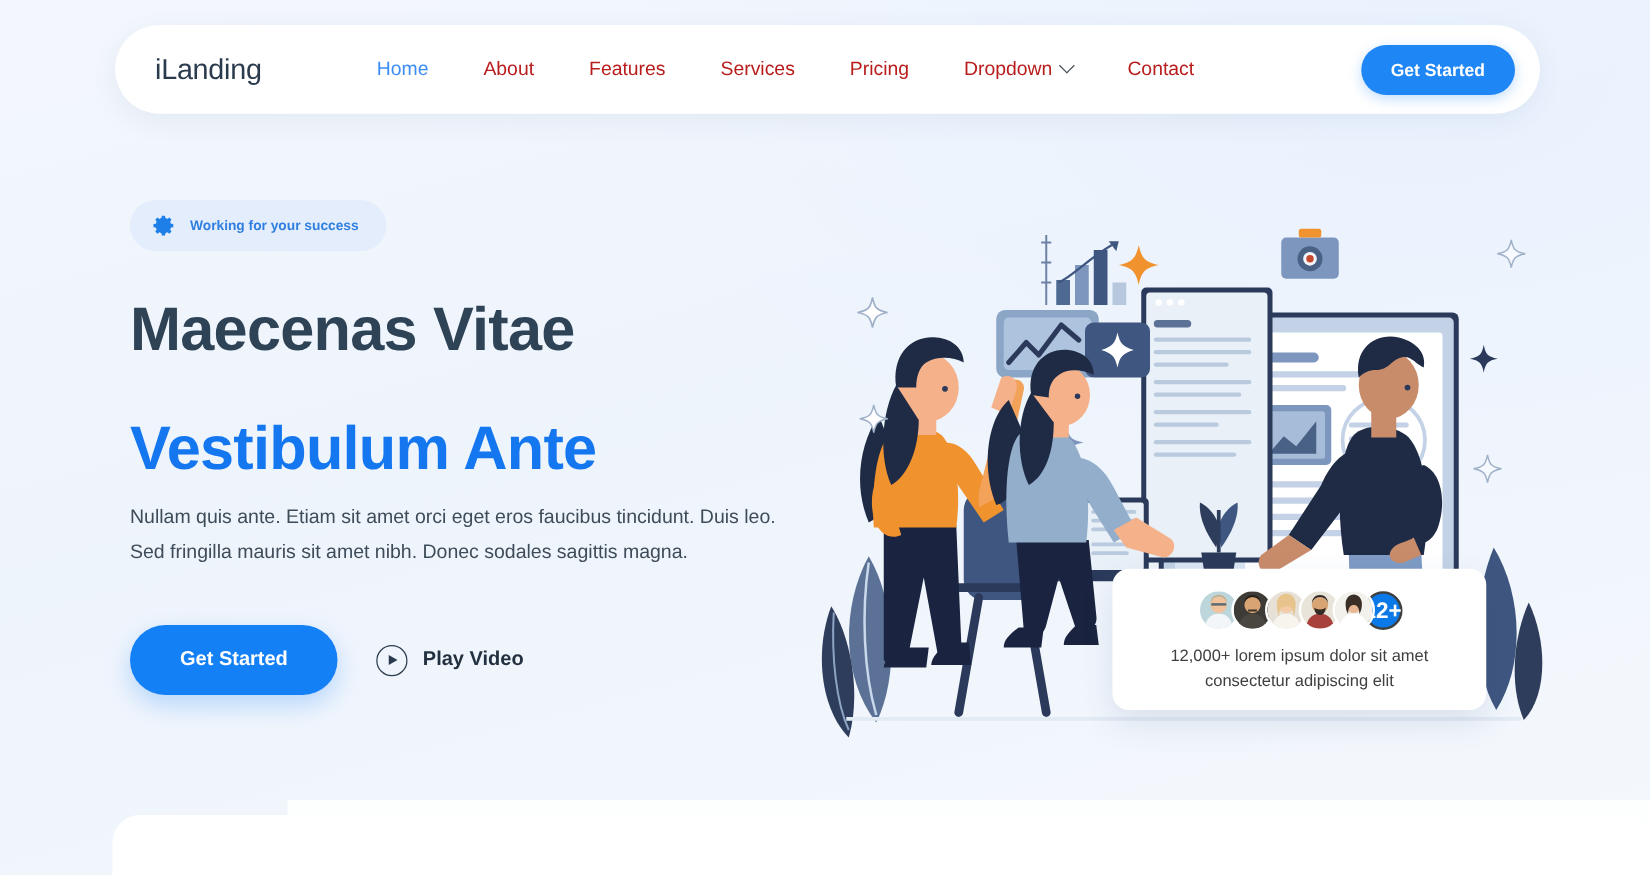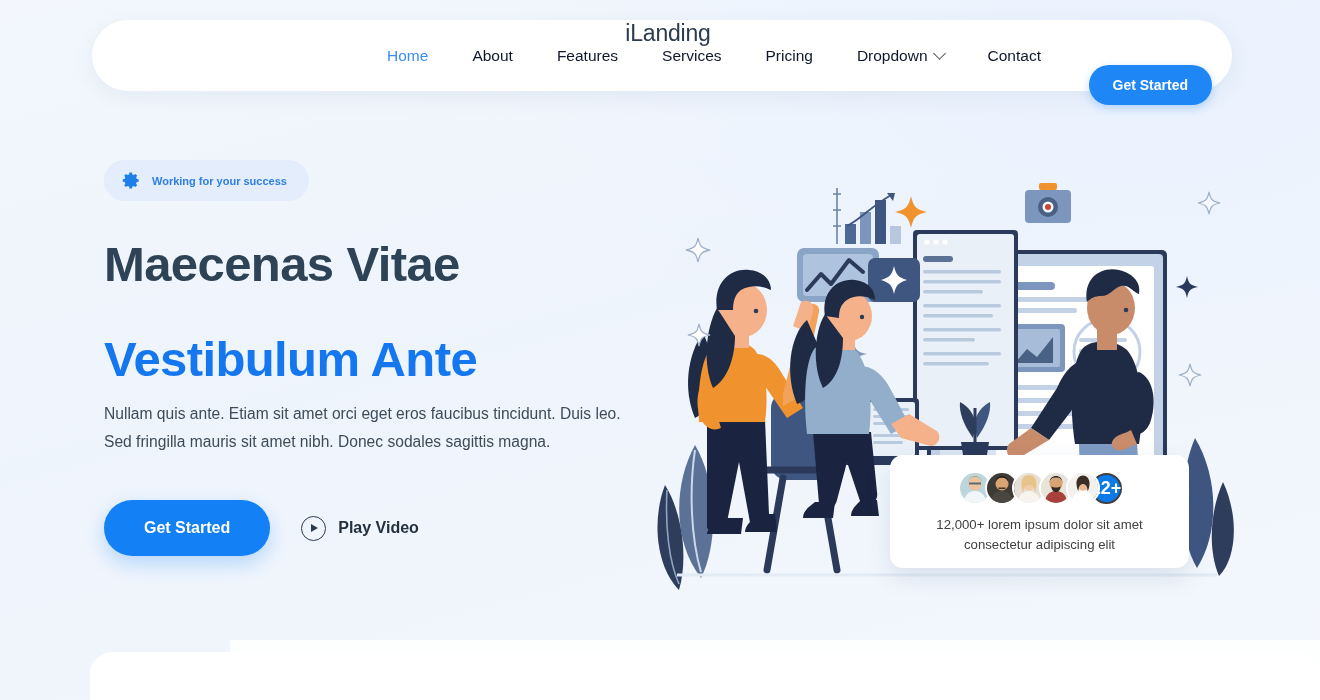--- a/index.html
+++ b/index.html
@@ -50,40 +50,39 @@
     top: 20px;
     width: 1140px;
     height: 71px;
     background: #ffffff;
     border-radius: 36px;
     box-shadow: 0 6px 22px rgba(36, 70, 120, 0.07);
     display: flex;
     align-items: center;
     padding: 0 20px 0 32px;
     z-index: 10;
-    flex-direction: column;
   }
 
   .brand {
     font-size: 23px;
     color: #2b3b4e;
     letter-spacing: -0.2px;
     font-weight: 400;
     white-space: nowrap;
   }
 
   .nav {
     display: flex;
     align-items: center;
     gap: 44px;
     margin-left: 92px;
   }
   .nav-item {
     font-size: 15.5px;
-    color: #0f172a;
+    color: #b91c1c;
     white-space: nowrap;
     cursor: pointer;
     display: flex;
     align-items: center;
     gap: 7px;
   }
   .nav-item.active { color: #3b8df4; }
   .chev {
     display: inline-block;
     width: 9px; height: 9px;

